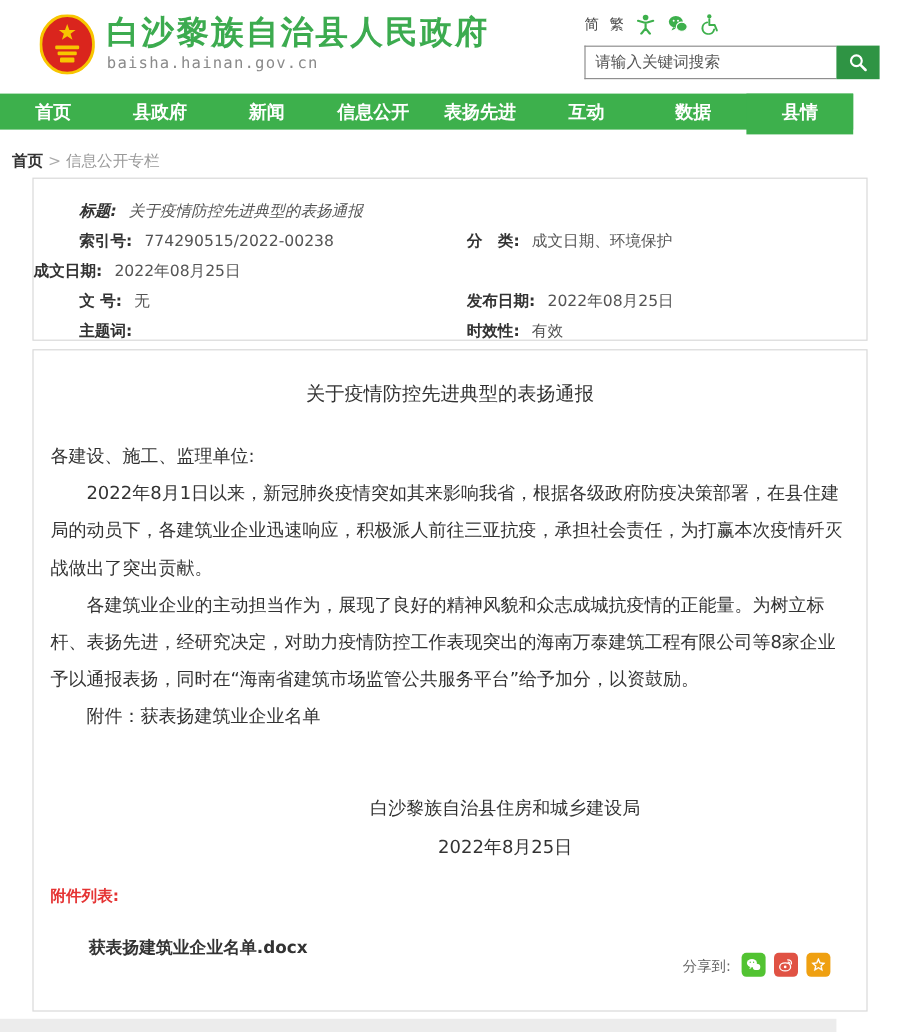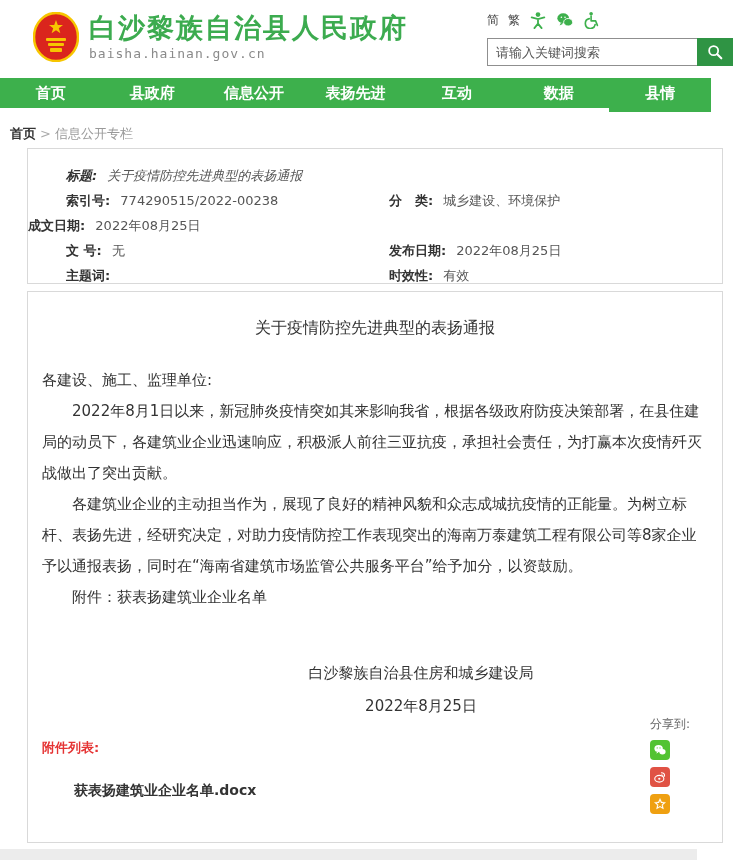--- a/index.html
+++ b/index.html
@@ -64,21 +64,21 @@
     position:absolute; top:291px; left:27px; width:696px; height:552px;
     border:1px solid #d9d9d9; background:#fff; padding:26px 14px 0 14px;
   }
   .doc-title { text-align:center; font-size:16px; color:#333; margin-bottom:26px; }
   .doc-body { font-size:15px; color:#333; line-height:31px; }
   .doc-body p.indent { text-indent:2em; }
   .sig-block { margin-top:44px; text-align:center; padding-left:92px; font-size:15px; line-height:33px; color:#333; }
   .attach-section { margin-top:14px; }
   .attach-label { color:#e53333; font-size:13px; font-weight:bold; line-height:22px; }
   .attach-file { margin-left:32px; margin-top:20px; font-size:14px; font-weight:bold; color:#333; cursor:pointer; line-height:22px; }
-  .share-row { position:absolute; right:30px; bottom:28px; display:flex; align-items:flex-start; gap:7px;flex-direction:column; }
+  .share-row { position:absolute; right:30px; bottom:28px; display:flex; align-items:flex-end; gap:7px; }
   .share-label { font-size:12px; color:#666; margin-right:2px; }
   .share-icon { width:20px; height:20px; border-radius:4px; display:flex; align-items:center; justify-content:center; cursor:pointer; }
   .share-wechat { background:#52c332; }
   .share-weibo { background:#e05244; }
   .share-qzone { background:#efa011; }
 
   
   .footer-bar { position:absolute; left:0; top:849px; width:697px; height:11px; background:#ececec; }
 </style>
 </head>
@@ -137,20 +137,21 @@
             <line x1="12.5" y1="12.5" x2="17" y2="17" stroke="#fff" stroke-width="2.4" stroke-linecap="round"></line>
           </svg>
         </button>
       </div>
     </div>
   </div>
 
   <div class="nav">
     <div class="nav-item">首页</div>
     <div class="nav-item">县政府</div>
+    <div class="nav-item">新闻</div>
     <div class="nav-item">信息公开</div>
     <div class="nav-item">表扬先进</div>
     <div class="nav-item">互动</div>
     <div class="nav-item">数据</div>
     <div class="nav-item last">县情</div>
   </div>
 
   <div class="breadcrumb">
     <span class="home">首页</span><span class="sep">&gt;</span><span>信息公开专栏</span>
   </div>
@@ -162,21 +163,21 @@
         <span class="meta-value">关于疫情防控先进典型的表扬通报</span>
       </div>
     </div>
     <div class="meta-row">
       <div class="meta-cell">
         <span class="meta-label">索引号:</span>
         <span class="meta-value">774290515/2022-00238</span>
       </div>
       <div class="meta-cell right">
         <span class="meta-label">分　类:</span>
-        <span class="meta-value">城乡建设、环境保护</span>
+        <span class="meta-value">成文日期、环境保护</span>
       </div>
     </div>
     <div class="meta-row">
       <div class="meta-cell right">
         <span class="meta-label">成文日期:</span>
         <span class="meta-value">2022年08月25日</span>
       </div>
     </div>
     <div class="meta-row">
       <div class="meta-cell">

